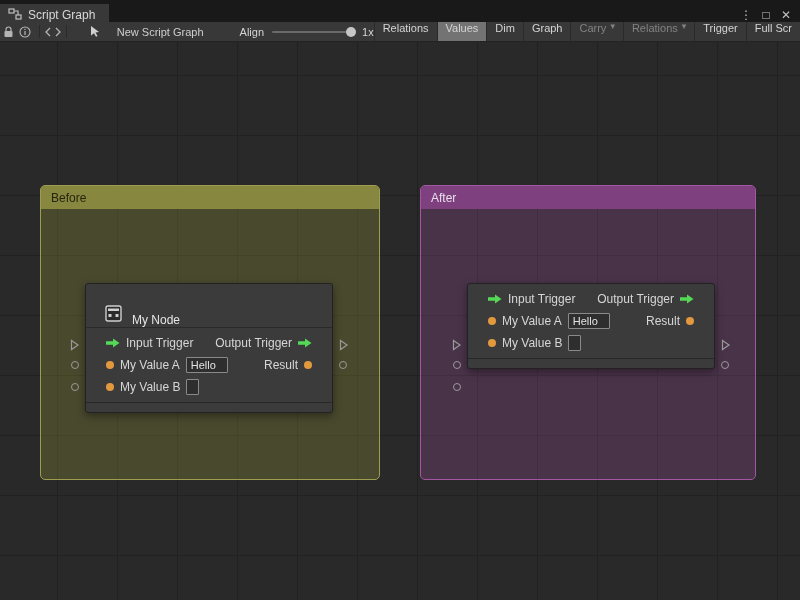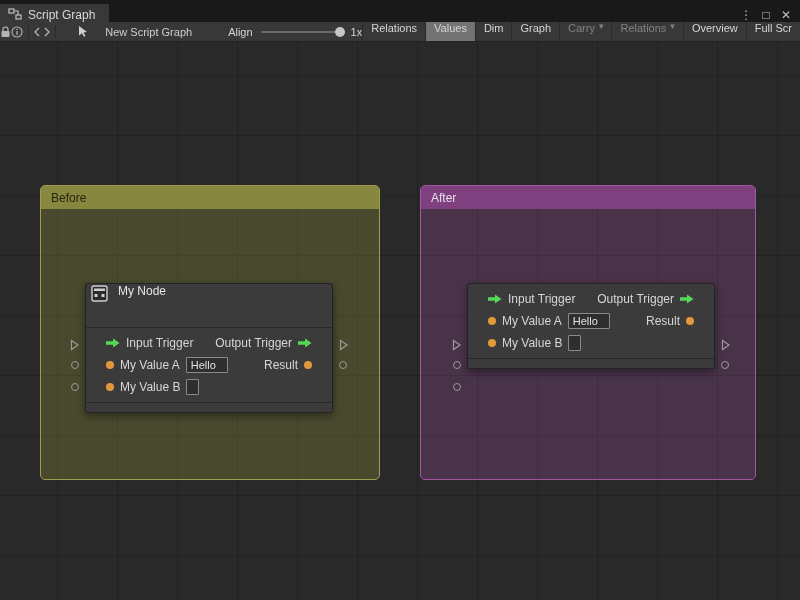--- a/index.html
+++ b/index.html
@@ -41,21 +41,21 @@
 
   
   .nwrap{position:absolute;width:288px;height:132px;}
   .nw-before{left:65px;top:241px;}
   .nw-after{left:447px;top:241px;}
   .mk{position:absolute;}
   .mk-circ{width:8px;height:8px;border:1px solid #9a9a9a;border-radius:50%;}
 
   
   .node{position:absolute;left:20px;top:0;width:248px;background:#3b3b3b;border:1px solid #222222;border-radius:3px;box-shadow:0 3px 9px rgba(0,0,0,0.4);}
-  .node-header{height:44px;display:flex;align-items:flex-start;gap:9px;padding:0 4px;border-bottom:1px solid #2a2a2a;}
+  .node-header{height:44px;display:flex;align-items:flex-end;gap:9px;padding:0 18px;border-bottom:1px solid #2a2a2a;}
   .node-title{font-size:12px;color:#e6e6e6;}
   .node-body{padding:4px 12px;}
   .prow{height:22px;display:flex;align-items:center;justify-content:space-between;padding:0 8px;}
   .pside{display:flex;align-items:center;gap:6px;}
   .plabel{font-size:12px;color:#d6d6d6;white-space:nowrap;}
   .pdot{width:8px;height:8px;border-radius:50%;background:#e2993e;flex:0 0 auto;}
   .pfield{height:16px;background:#2e2e2e;border:1px solid #8a8a8a;color:#e2e2e2;font-size:11px;padding:0 4px;border-radius:1px;}
   .pfield.small{width:13px;padding:0;}
   .pfield.hello{width:42px;}
   .node-footer{height:10px;border-top:1px solid #282828;}
@@ -139,21 +139,21 @@
         </span>
       <span class="tbtn disabled">
           <span>Carry</span>
           <span class="dd">▾</span>
         </span>
       <span class="tbtn disabled">
           <span>Relations</span>
           <span class="dd">▾</span>
         </span>
       <span class="tbtn">
-          <span>Overview</span>
+          <span>Trigger</span>
         </span>
       <span class="tbtn">
           <span>Full Scr</span>
         </span>
     </span>
   </div>
 
   <div class="canvas">
 
     <div class="group g-before">

